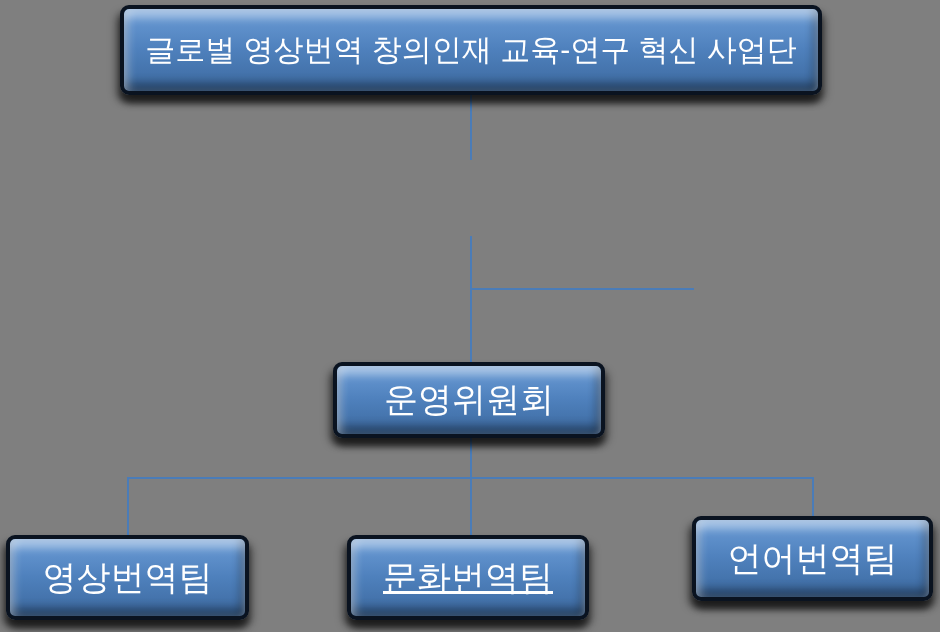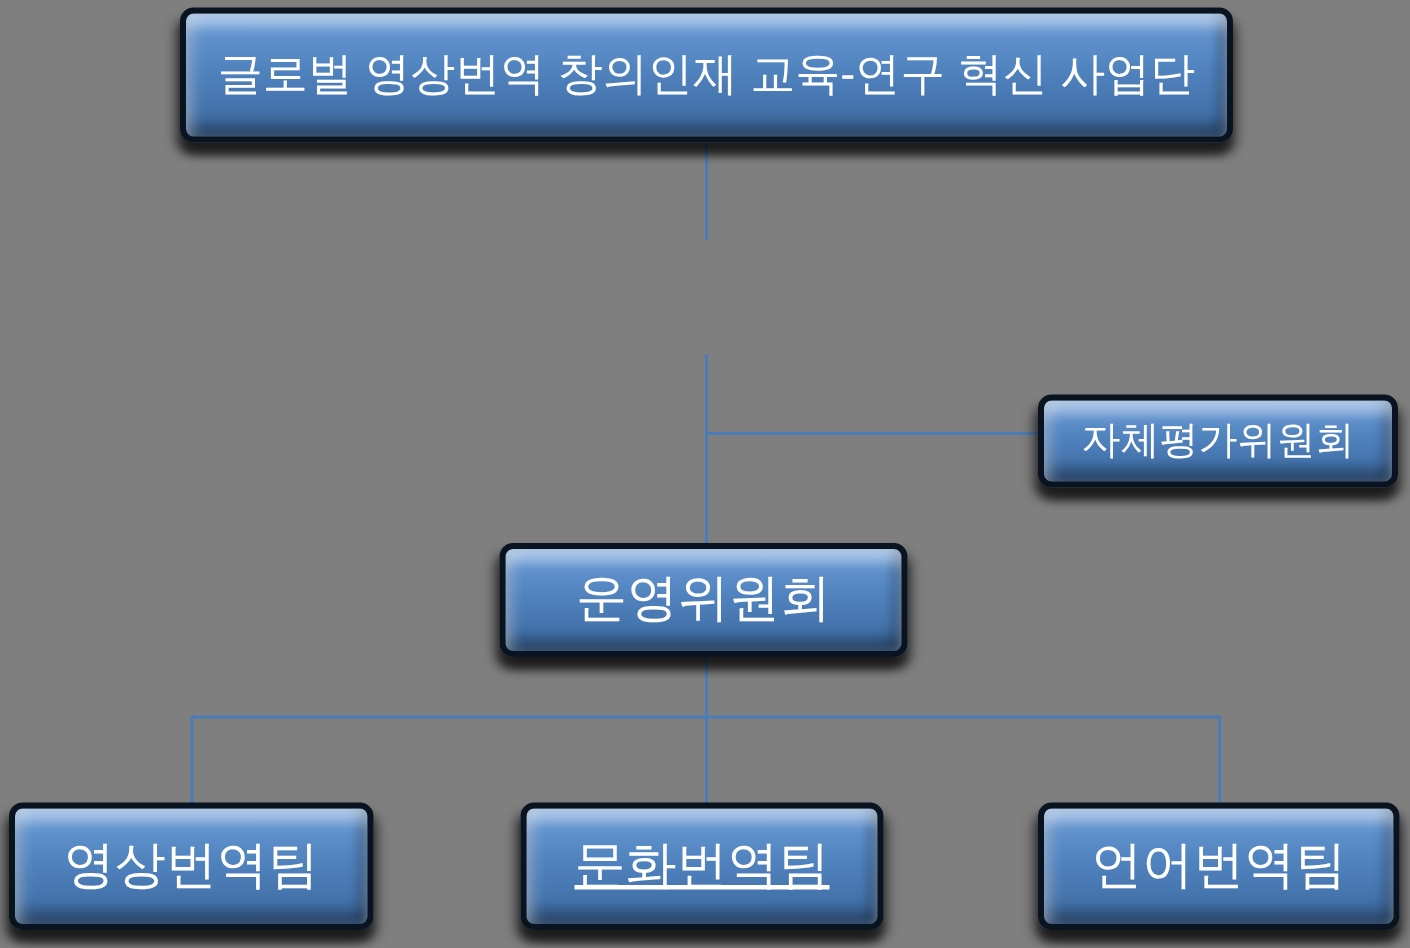--- a/index.html
+++ b/index.html
@@ -50,21 +50,21 @@
     padding: 0 8px;
     line-height: 1.15;
     white-space: nowrap;
   }
   #node-root        { left: 120px; top: 5px;   width: 702px; height: 90px; font-size: 30px; }
   #node-director    { left: 313px; top: 158px; width: 304px; height: 80px; font-size: 34px; }
   #node-self-eval   { left: 692px; top: 263px; width: 240px; height: 62px; font-size: 26px; }
   #node-steering    { left: 333px; top: 362px; width: 272px; height: 76px; font-size: 34px; }
   #node-team-video  { left: 6px;   top: 535px; width: 243px; height: 85px; font-size: 34px; }
   #node-team-culture{ left: 347px; top: 535px; width: 242px; height: 85px; font-size: 34px; text-decoration: underline; }
-  #node-team-language{ left: 692px; top: 535px; width: 241px; height: 85px; font-size: 34px; }
+  #node-team-language{ left: 692px; top: 516px; width: 241px; height: 85px; font-size: 34px; }
 </style>
 </head>
 <body>
 
 <div class="stage">
 
   <svg class="connectors" viewBox="0 0 940 632" xmlns="http://www.w3.org/2000/svg">
     <g stroke="#4a7cb8" stroke-width="2" fill="none">
 
       <path d="M471 93 L471 160"></path>
@@ -81,23 +81,20 @@
       <path d="M471 477 L471 537"></path>
       <path d="M813 477 L813 537"></path>
     </g>
   </svg>
 
   <div class="node" id="node-root">
     <span class="node-label">글로벌 영상번역 창의인재 교육-연구 혁신 사업단</span>
   </div>
 
 
-  <div class="node" id="node-self-eval">
-    <span class="node-label">자체평가위원회</span>
-  </div>
 
   <div class="node" id="node-steering">
     <span class="node-label">운영위원회</span>
   </div>
 
   <div class="node" id="node-team-video">
     <span class="node-label">영상번역팀</span>
   </div>
 
   <div class="node" id="node-team-culture">

